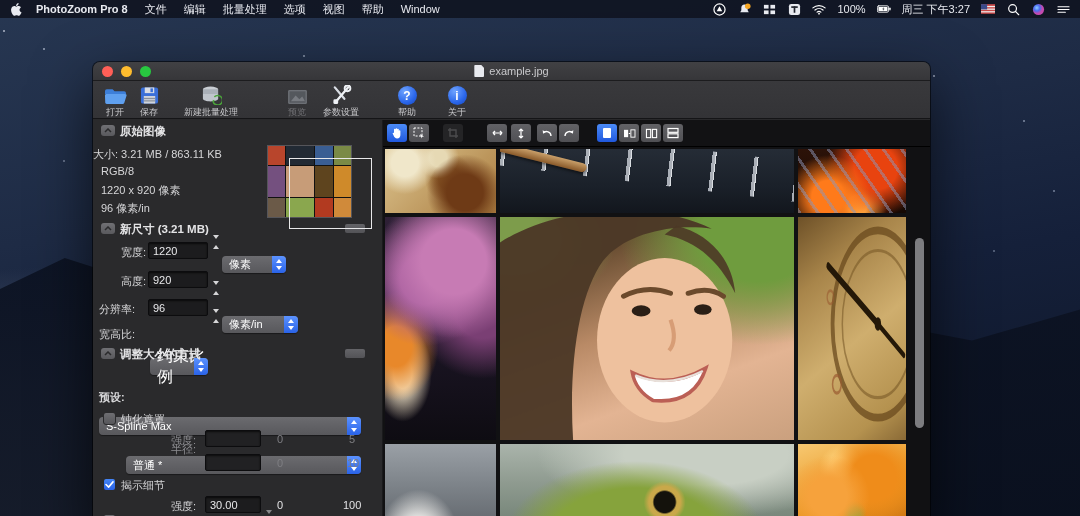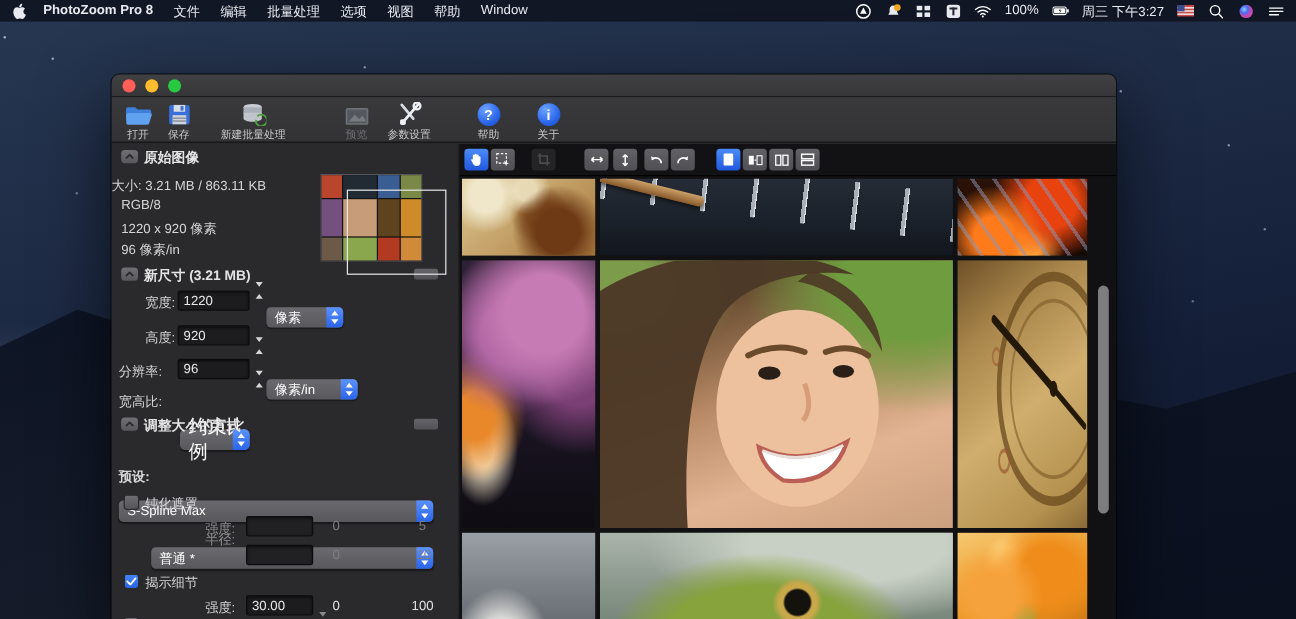--- a/index.html
+++ b/index.html
@@ -260,20 +260,24 @@
 </div>
 
 <div class="window">
 
   <div class="titlebar">
     <span class="lights">
       <span class="light lr"></span>
       <span class="light ly"></span>
       <span class="light lg"></span>
     </span>
+    <span class="wtitle">
+      <span class="doc-ic"></span>
+      <span>example.jpg</span>
+    </span>
   </div>
 
   <div class="toolbar">
     <div class="tbtn" style="left:6px;width:32px;">
       <span class="ic">
         <svg viewBox="0 0 24 18" width="23" height="18">
             <path d="M1 4a2 2 0 0 1 2-2h6l2 2h10a2 2 0 0 1 2 2v1H1Z" fill="#3d7fd9"></path>
             <path d="M2.5 7h19.5a1.5 1.5 0 0 1 1.4 2l-2.2 7a2 2 0 0 1-1.9 1.4H3.2A2 2 0 0 1 1.3 16L1 8.6A1.5 1.5 0 0 1 2.5 7Z" fill="#5fa0ef"></path>
           </svg>
       </span>

